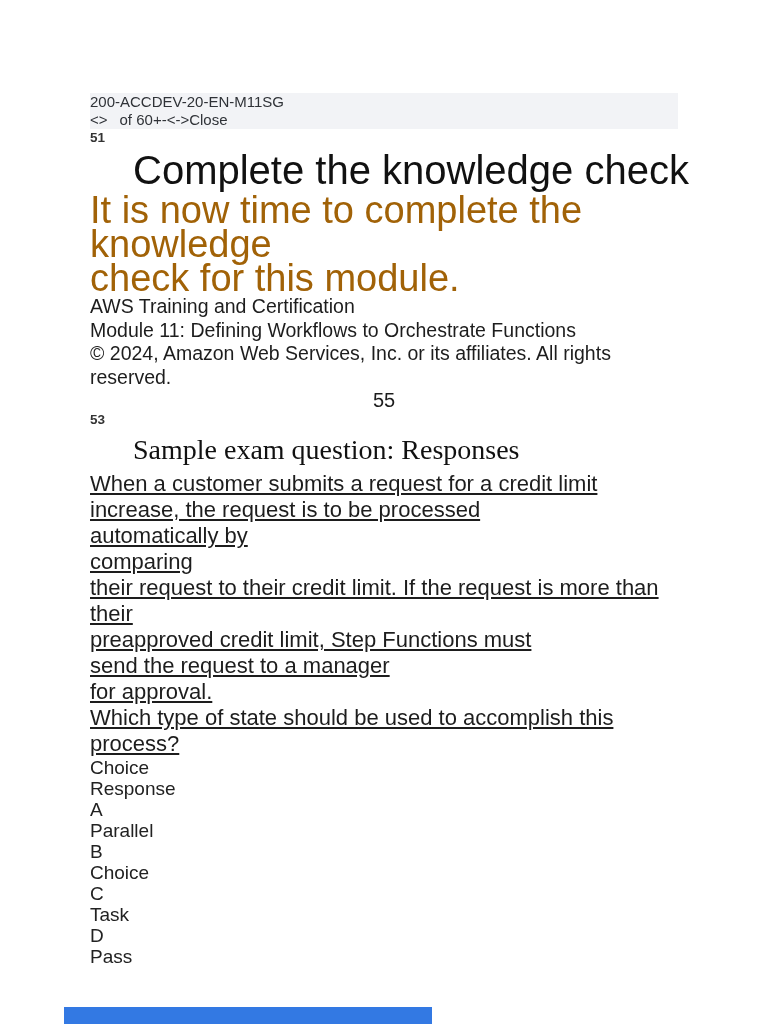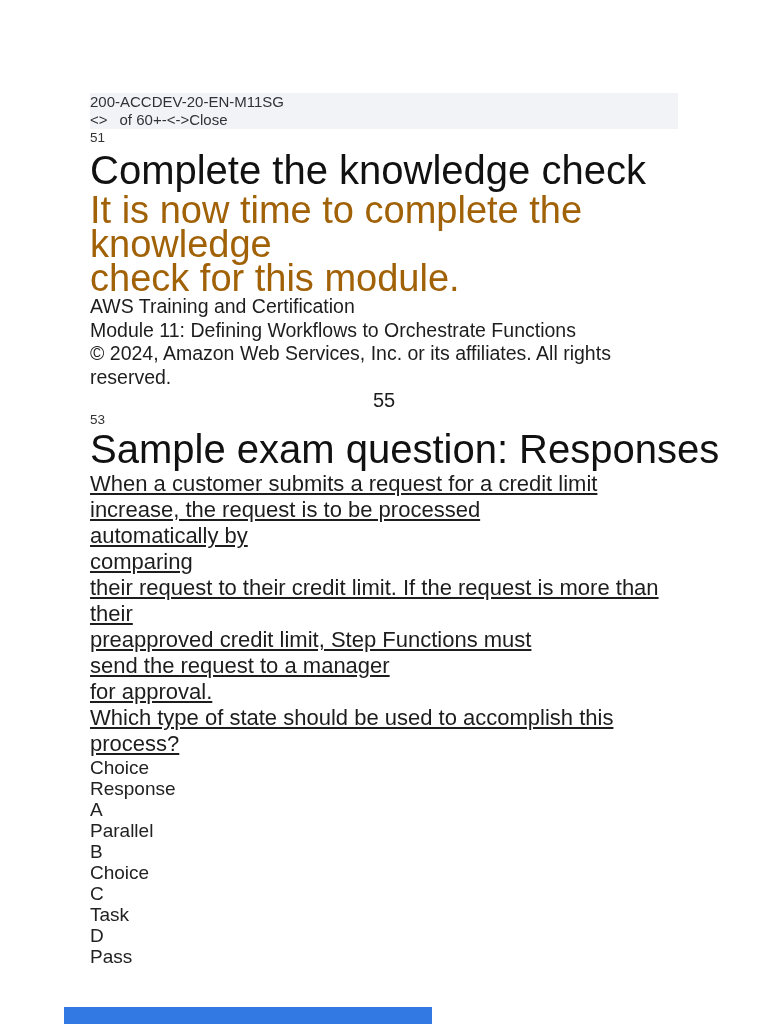--- a/index.html
+++ b/index.html
@@ -25,33 +25,36 @@
     line-height: 18px;
   }
   .doc-title { white-space: nowrap; }
   .doc-controls { white-space: nowrap; }
   .doc-controls span { cursor: pointer; }
   .doc-controls .gap-left { margin-left: 12px; }
   .sheet-num {
     font-size: 13.5px;
     line-height: 18px;
     color: #333333;
+    font-weight: bold;
   }
   .sheet-num.second { line-height: 16px; }
   h1.slide-title {
     font-size: 40px;
     line-height: 46px;
     font-weight: 400;
     color: #111111;
     letter-spacing: 0;
     white-space: nowrap;
+    margin-left: 43px;
   }
   h1.slide-title.h2 {
-    font-size: 40px;
+    font-size: 28px;
     line-height: 43px;
+    font-family: Liberation Serif, serif;
   }
   .subhead {
     font-size: 38px;
     line-height: 34px;
     color: #a16207;
   }
   .meta {
     font-size: 19.5px;
     line-height: 23.5px;
     color: #1d1d1d;

